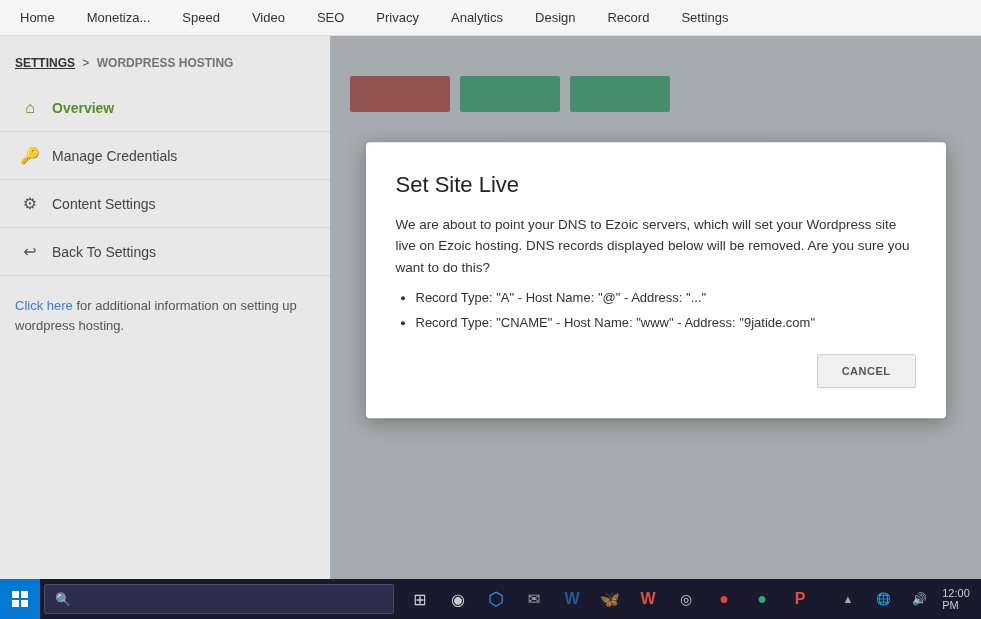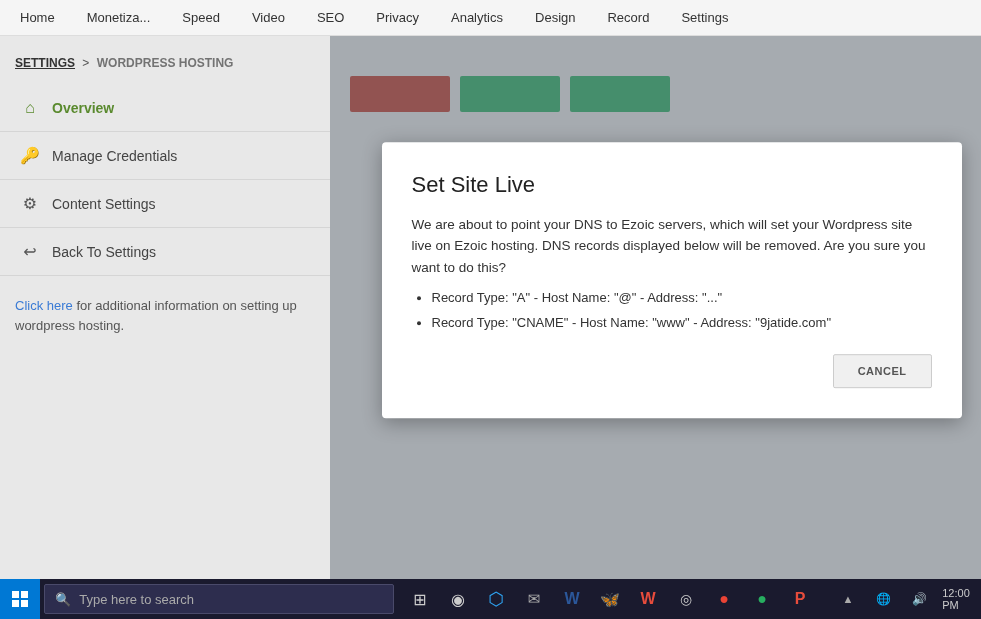--- a/index.html
+++ b/index.html
@@ -113,21 +113,20 @@
       position: absolute;
       top: 50%;
       left: 50%;
       transform: translate(-50%, -60%);
       background: #fff;
       border-radius: 4px;
       padding: 30px;
       width: 580px;
       box-shadow: 0 4px 20px rgba(0,0,0,0.3);
       z-index: 20;
-      margin-left: 16px;
     }
     .dialog-title {
       font-size: 22px;
       font-weight: 400;
       color: #222;
       margin-bottom: 16px;
     }
     .dialog-body {
       font-size: 13.5px;
       color: #333;
@@ -372,21 +371,20 @@
   <div class="taskbar-start">
     <div class="start-icon">
       <span></span>
         <span></span>
         <span></span>
         <span></span>
     </div>
   </div>
   <div class="taskbar-search">
     <span class="search-icon-tb">🔍</span>
-    <input type="text" placeholder="Type here to search" style="">
   </div>
   <div class="taskbar-icons">
     <div class="taskbar-icon">⊞</div>
     <div class="taskbar-icon">◉</div>
     <div class="taskbar-icon" style="color:#2ea3f2; font-size:18px;">⬡</div>
     <div class="taskbar-icon" style="color:#aaa; font-size:15px;">✉</div>
     <div class="taskbar-icon" style="color:#2b579a; font-size:16px; font-weight:bold;">W</div>
     <div class="taskbar-icon" style="font-size:16px;">🦋</div>
     <div class="taskbar-icon" style="color:#e74c3c; font-size:16px; font-weight:bold;">W</div>
     <div class="taskbar-icon" style="font-size:14px;">◎</div>

